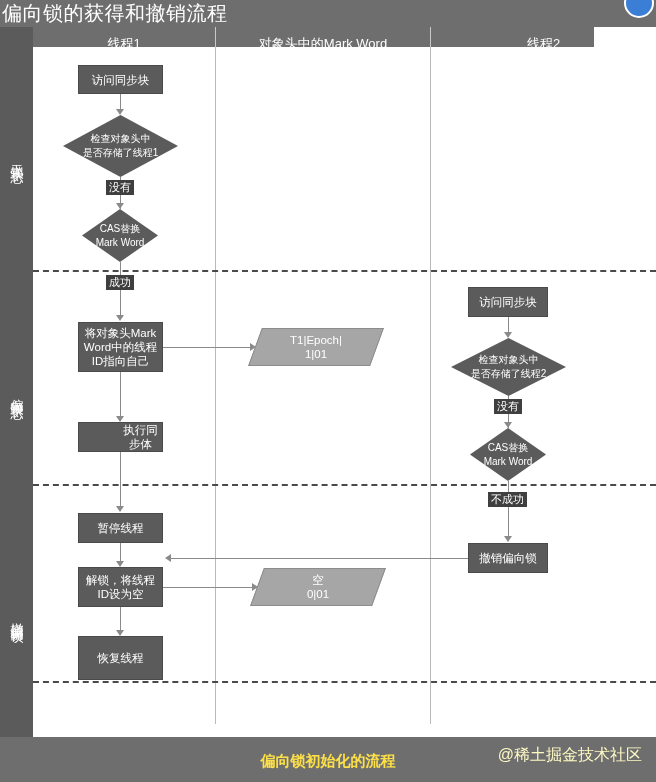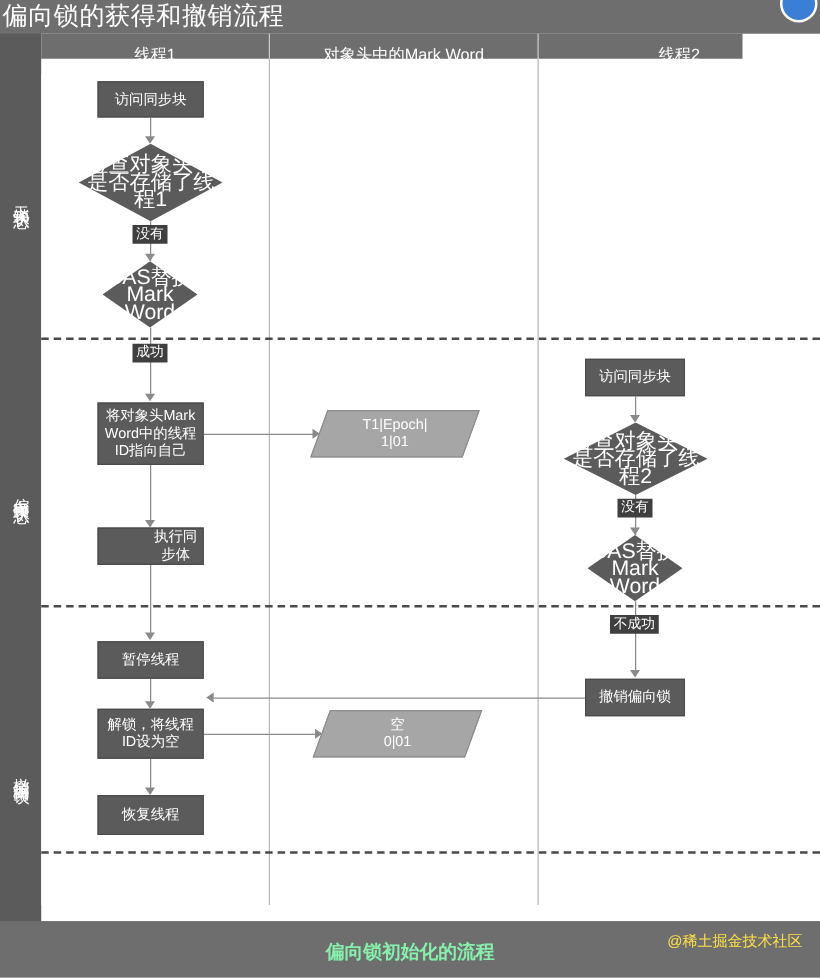--- a/index.html
+++ b/index.html
@@ -68,21 +68,21 @@
     text-align:center;color:#ffffff;font-size:11.5px;line-height:14px;
   }
   .proc{background:#5b5b5b;border:1px solid #4a4a4a;}
   .dec-wrap{position:absolute;}
   .dec{
     position:absolute;inset:0;background:#5b5b5b;
     clip-path:polygon(50% 0%,100% 50%,50% 100%,0% 50%);
   }
   .dec-txt{
     position:absolute;inset:0;display:flex;align-items:center;justify-content:center;
-    text-align:center;color:#ffffff;font-size:17px;line-height:14px;
+    text-align:center;color:#ffffff;font-size:10px;line-height:14px;
   }
   .data-wrap{position:absolute;}
   .data-shape{
     position:absolute;inset:0;background:#a6a6a6;border:1px solid #8c8c8c;
     transform:skewX(-20deg);
   }
   .data-txt{
     position:absolute;inset:0;display:flex;align-items:center;justify-content:center;
     text-align:center;color:#ffffff;font-size:11.5px;line-height:14px;
   }
@@ -109,25 +109,25 @@
   .edge-label{
     position:absolute;background:#3f3f3f;color:#ffffff;
     font-size:11px;line-height:13px;padding:1px 3px;white-space:nowrap;
   }
 
   .footer{
     position:absolute;left:0;top:737px;width:656px;height:45px;background:#6e6e6e;
   }
   .caption{
     position:absolute;left:0;top:752px;width:656px;text-align:center;
-    color:#86efac;font-size:15px;font-weight:bold;
+    color:#fde047;font-size:15px;font-weight:bold;
   }
   .watermark{
     position:absolute;right:14px;top:745px;
-    color:#fde047;font-size:12px;
+    color:#fef9c3;font-size:16px;
   }
 </style>
 </head>
 <body>
 
 <div id="root">
 
   <div class="title-bar">
     <span>偏向锁的获得和撤销流程</span>
   </div>
@@ -228,21 +228,21 @@
       <div class="arw-d" style="left:83px;top:514px;"></div>
 
       <div class="node proc" style="left:45px;top:520px;width:85px;height:40px;">
         <span style="white-space:pre-line;">解锁，将线程
 ID设为空</span>
       </div>
 
       <div class="vline" style="left:87px;top:560px;height:28px;"></div>
       <div class="arw-d" style="left:83px;top:583px;"></div>
 
-      <div class="node proc" style="left:45px;top:589px;width:85px;height:32px;">
+      <div class="node proc" style="left:45px;top:589px;width:85px;height:44px;">
         <span>恢复线程</span>
       </div>
 
       <div class="hline" style="left:130px;top:300px;width:88px;"></div>
       <div class="arw-r" style="left:217px;top:296px;"></div>
 
       <div class="data-wrap" style="left:222px;top:281px;width:122px;height:38px;">
         <div class="data-shape"></div>
         <div class="data-txt">
           <span style="white-space:pre-line;">T1|Epoch|

